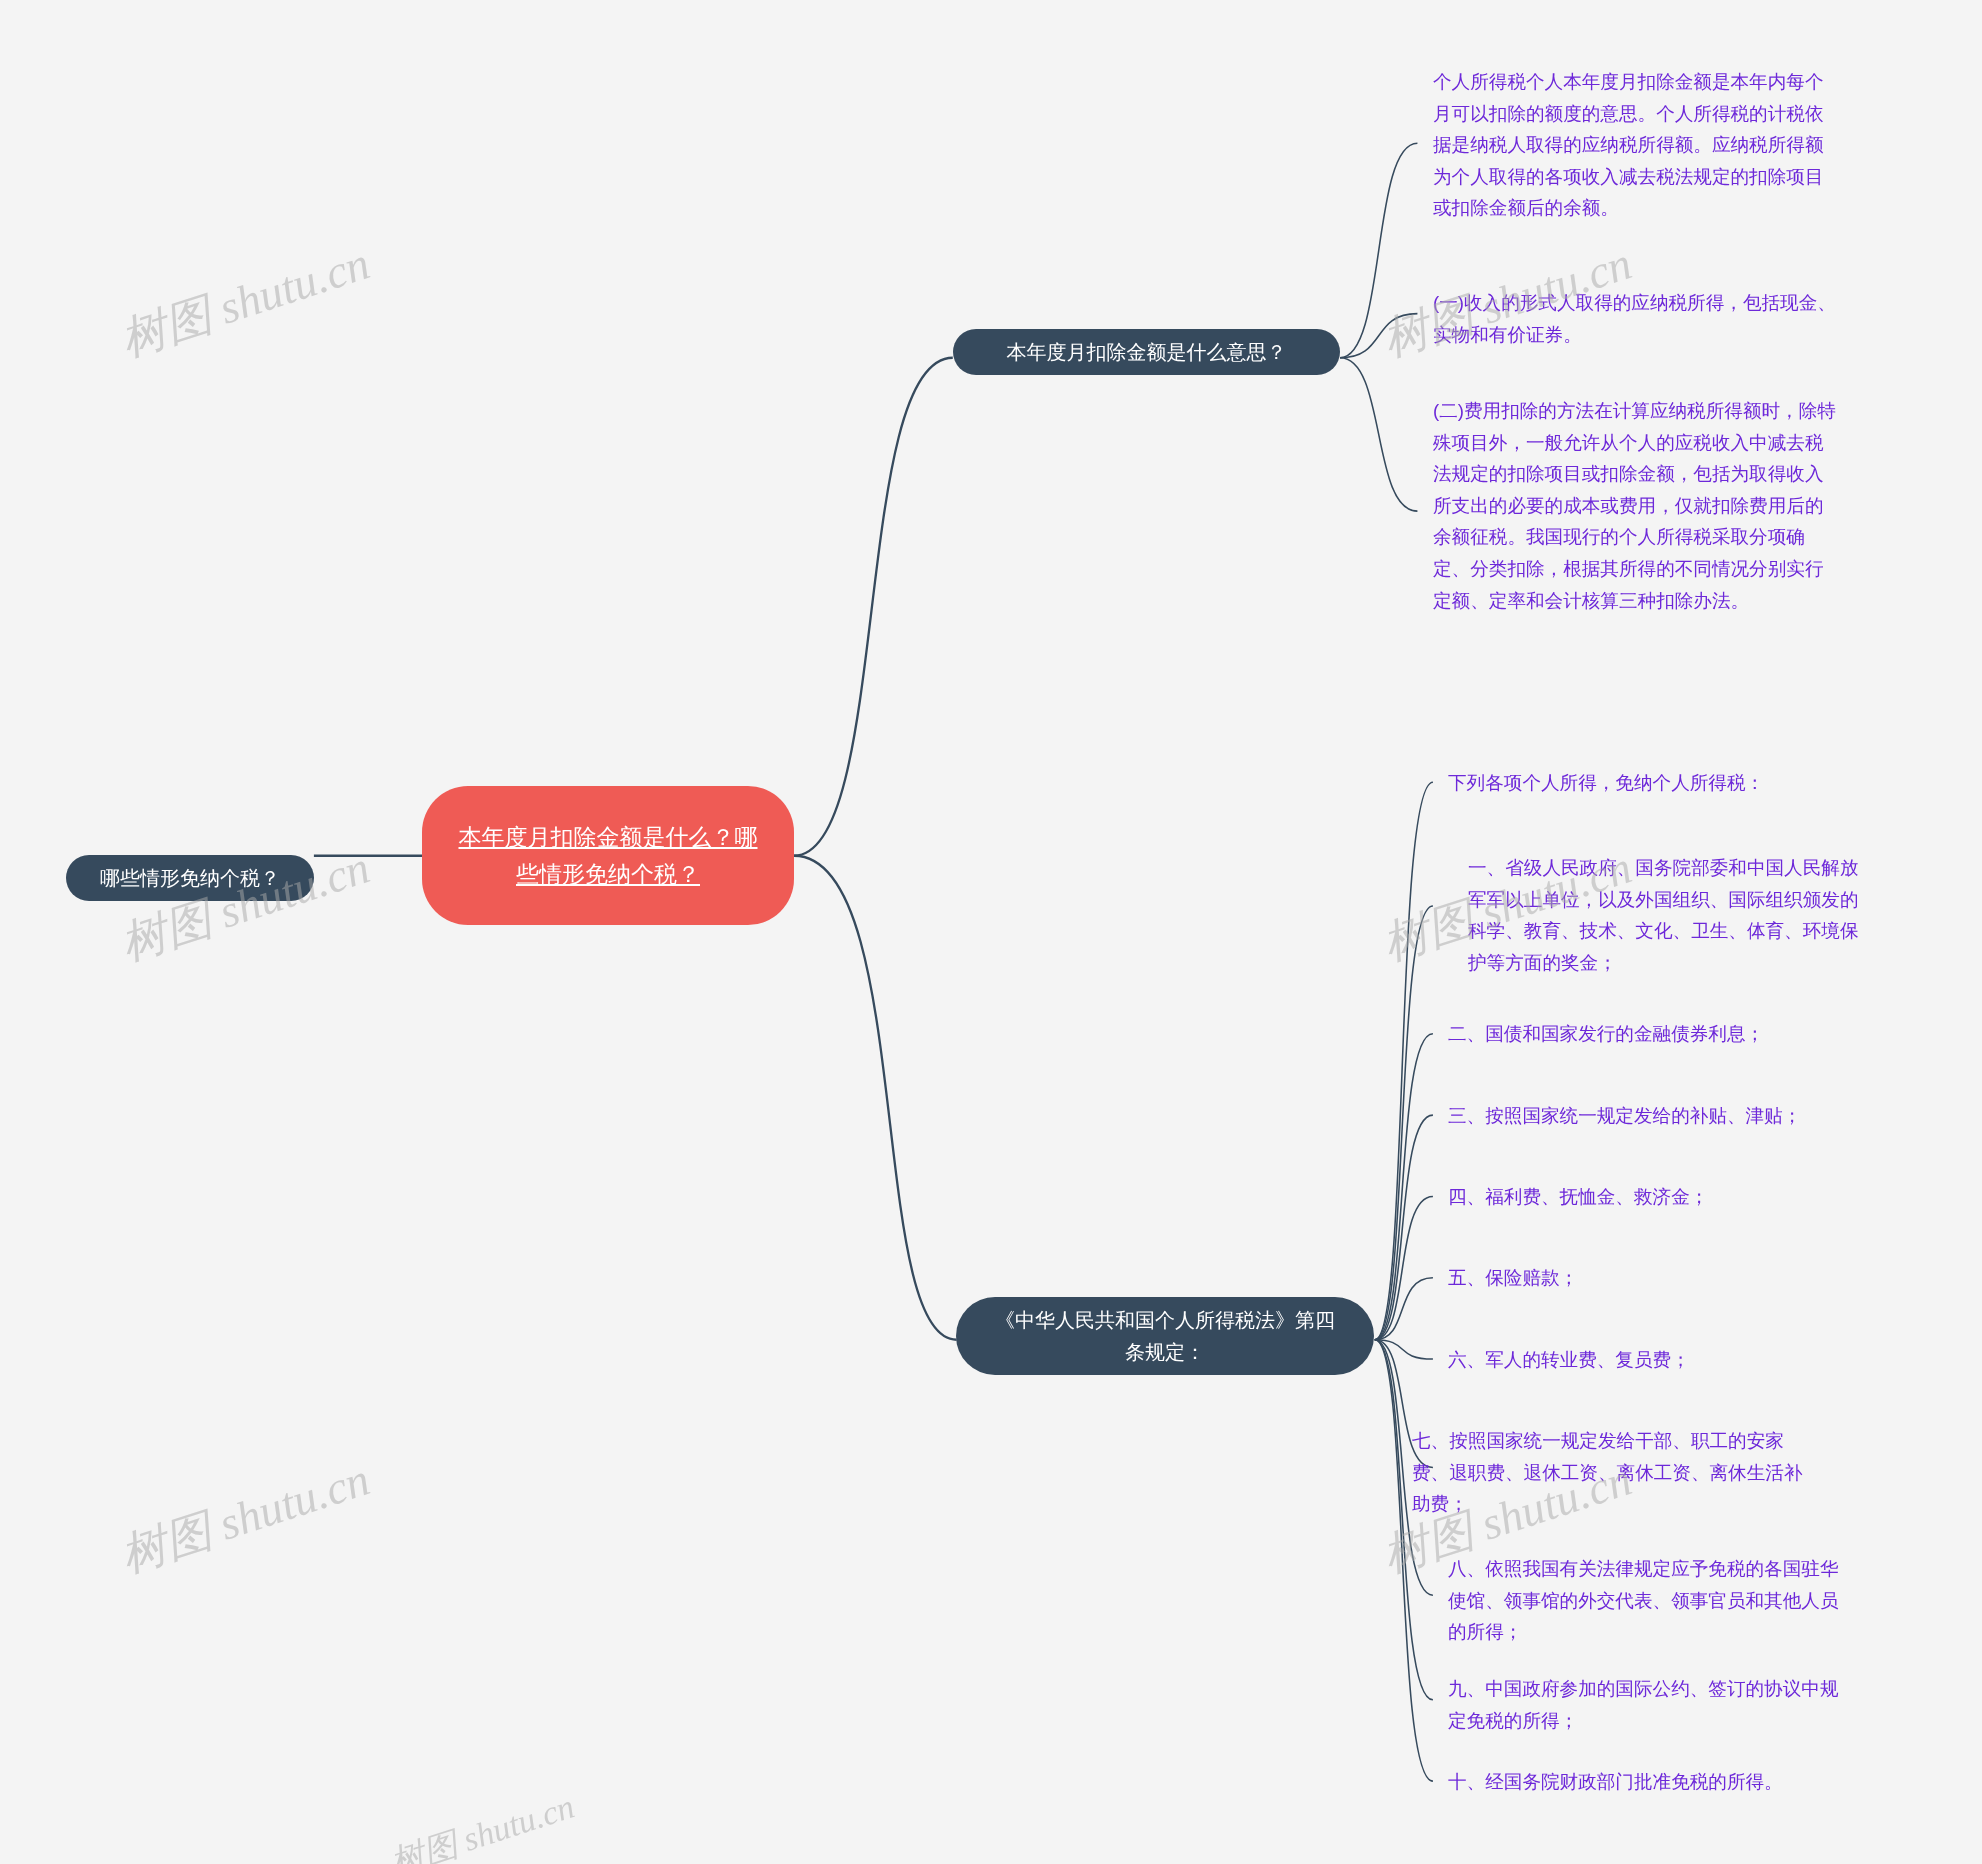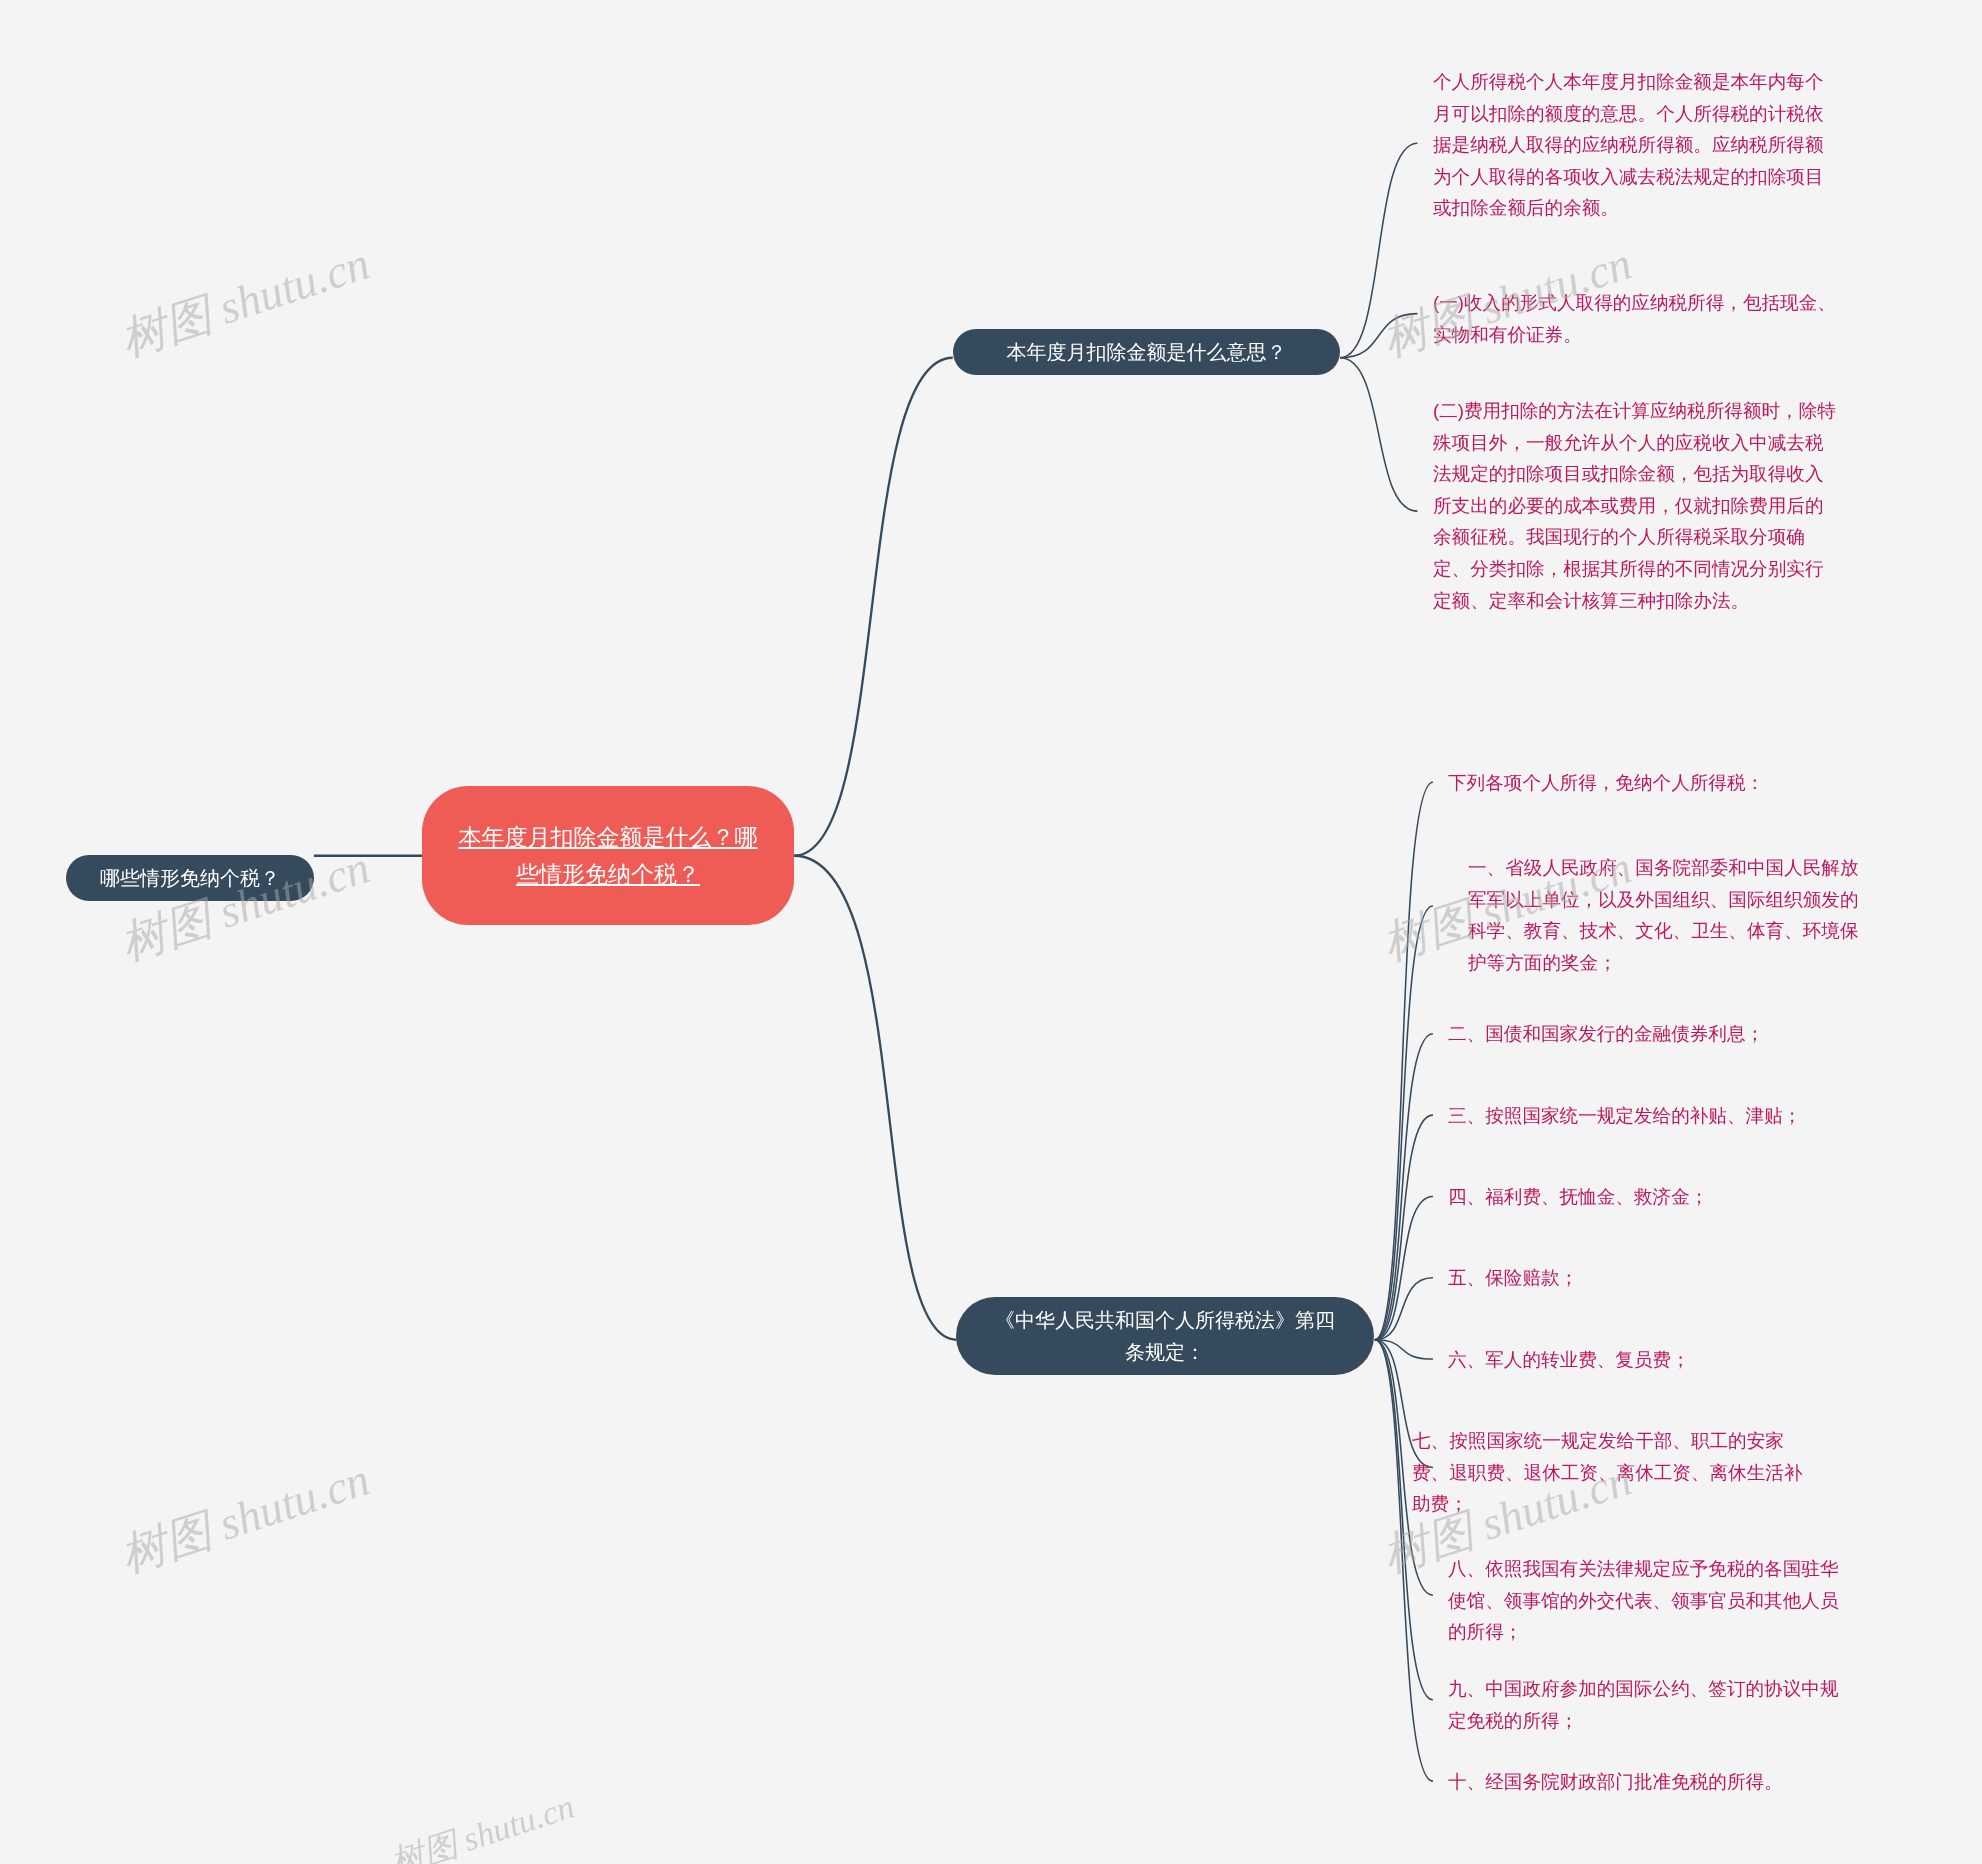--- a/index.html
+++ b/index.html
@@ -40,21 +40,21 @@
       border-radius: 39px;
       font-size: 20px;
       line-height: 1.6;
       padding: 7px 31px;
     }
     .branch-q1 { width: 387px; }
     .branch-q2 { width: 418px; }
     .branch-left { width: 248px; }
     .leaf {
       position: absolute;
-      color: #be185d;
+      color: #6d28d9;
       font-size: 18.6px;
       line-height: 1.7;
       width: 403px;
       text-align: left;
     }
     .watermark {
       position: absolute;
       color: #aaa;
       font-size: 46px;
       opacity: 0.5;

